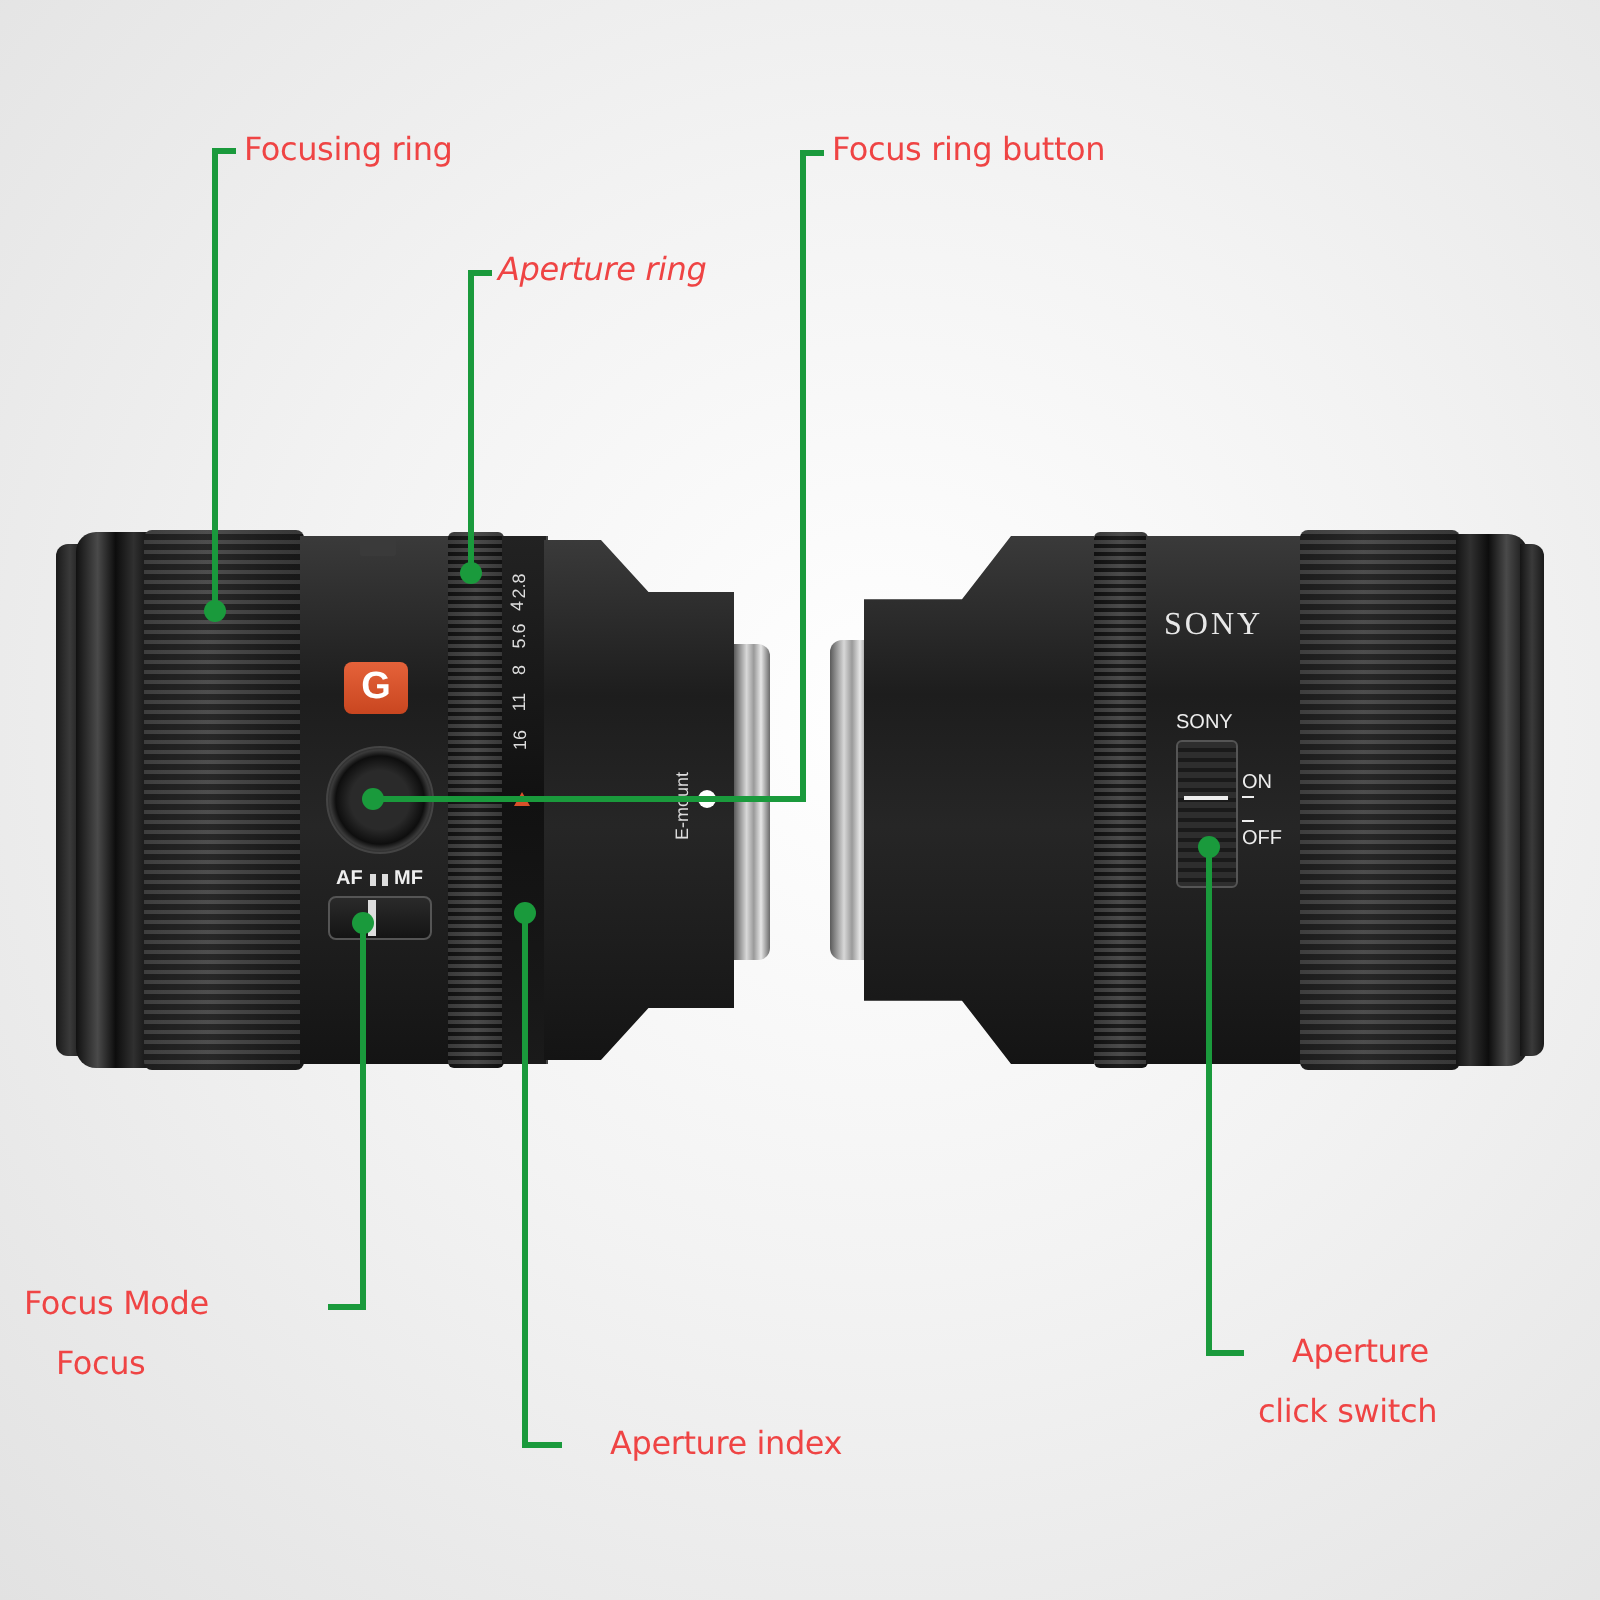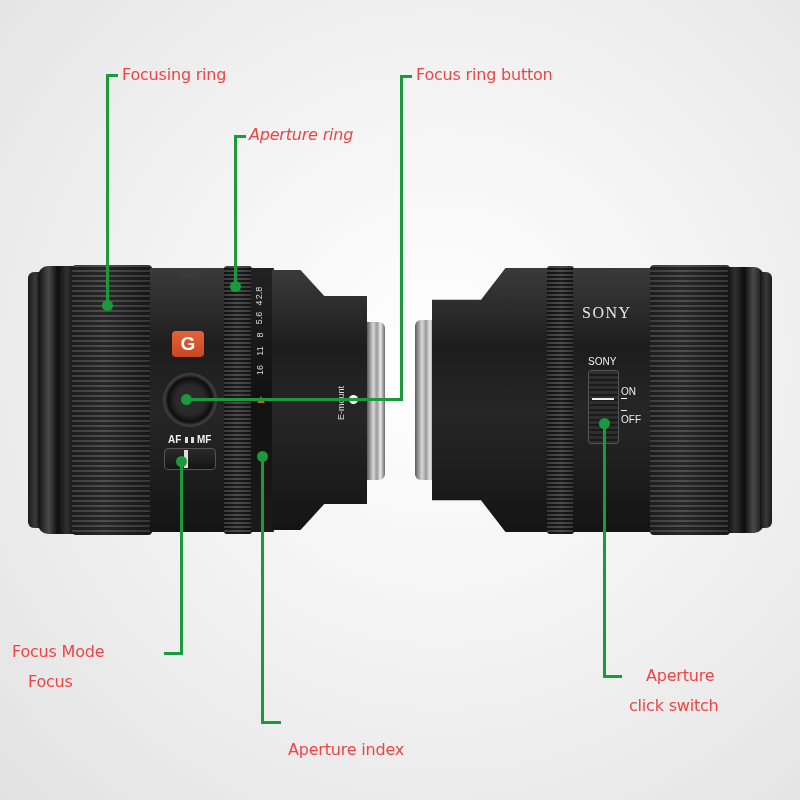--- a/index.html
+++ b/index.html
@@ -104,19 +104,19 @@
 
 <div class="gl" style="left:180px;top:462px;width:3px;height:193px;"></div>
 <div class="gl" style="left:164px;top:652px;width:19px;height:3px;"></div>
 <div class="dot" style="left:176px;top:456px;"></div>
 <div class="label" style="left:12px;top:637px;">Focus Mode</div>
 <div class="label" style="left:28px;top:667px;">Focus</div>
 
 <div class="gl" style="left:261px;top:456px;width:3px;height:268px;"></div>
 <div class="gl" style="left:261px;top:721px;width:20px;height:3px;"></div>
 <div class="dot" style="left:257px;top:451px;"></div>
-<div class="label" style="left:288px;top:707px;margin-top:28px;">Aperture index</div>
+<div class="label" style="left:305px;top:707px;">Aperture index</div>
 
 <div class="gl" style="left:603px;top:428px;width:3px;height:250px;"></div>
 <div class="gl" style="left:603px;top:675px;width:19px;height:3px;"></div>
 <div class="dot" style="left:599px;top:418px;"></div>
 <div class="label" style="left:629px;top:661px;margin-left:17px;">Aperture</div>
 <div class="label" style="left:629px;top:691px;">click switch</div>
 
 </body></html>

